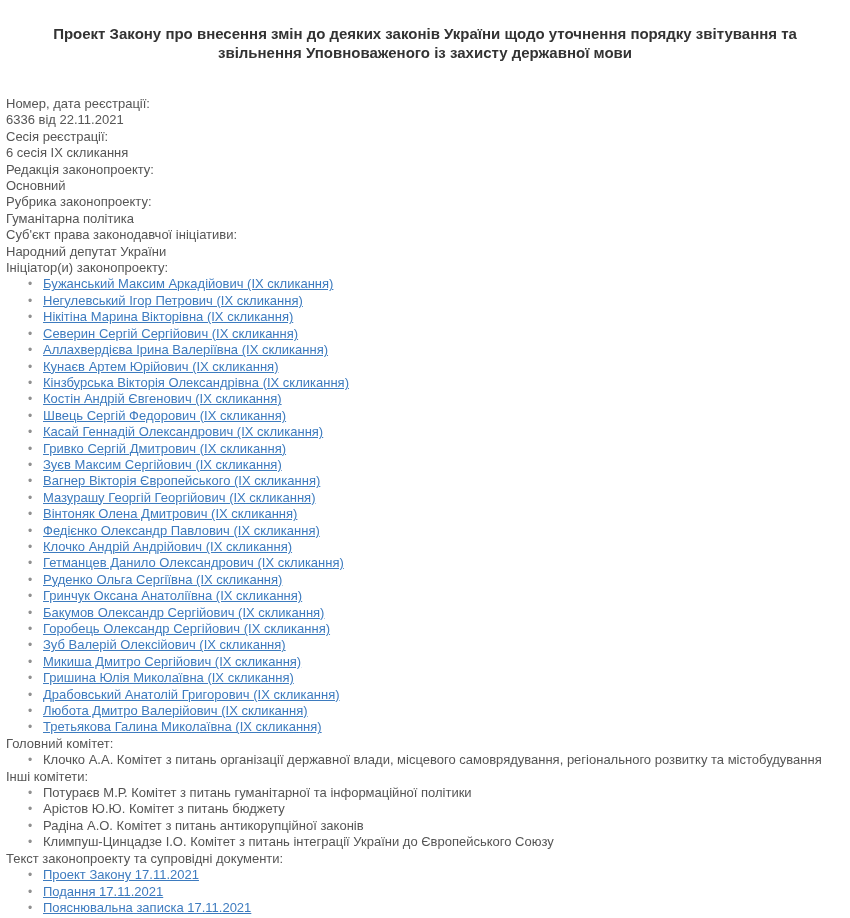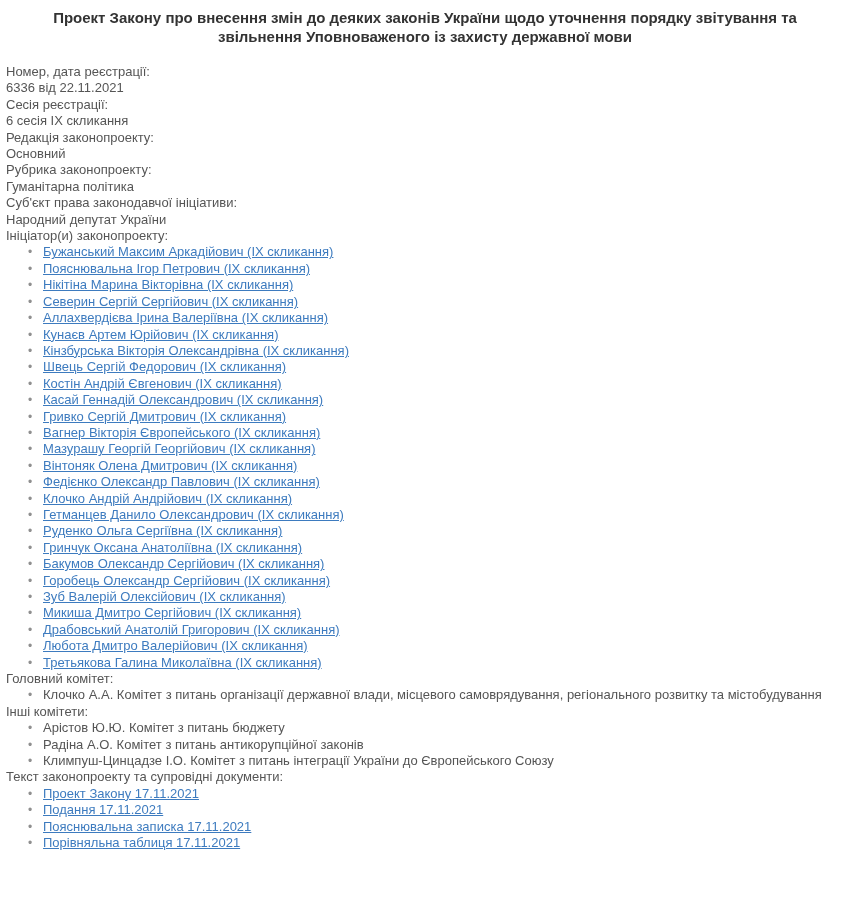--- a/index.html
+++ b/index.html
@@ -5,21 +5,21 @@
   * { box-sizing: border-box; }
   html, body { margin: 0; padding: 0; background: #ffffff; }
   body {
     width: 850px;
     min-height: 918px;
     font-family: "Liberation Sans", "DejaVu Sans", sans-serif;
     font-size: 13px;
     color: #555555;
   }
   .page-title {
-    margin: 0;
+    margin: 16px;
     padding: 8px 14px 0 14px;
     font-size: 15px;
     line-height: 19px;
     font-weight: bold;
     text-align: center;
     color: #333333;
   }
   .content {
     padding: 18px 6px 6px 6px;
   }
@@ -66,54 +66,57 @@
   <div class="line">Редакція законопроекту:</div>
   <div class="line">Основний</div>
   <div class="line">Рубрика законопроекту:</div>
   <div class="line">Гуманітарна політика</div>
   <div class="line">Суб'єкт права законодавчої ініціативи:</div>
   <div class="line">Народний депутат України</div>
 
   <div class="line">Ініціатор(и) законопроекту:</div>
   <ul class="plain-list">
     <li><a class="link">Бужанський Максим Аркадійович (IX скликання)</a></li>
-    <li><a class="link">Пояснювальна Ігор Петрович (IX скликання)</a></li>
+    <li><a class="link">Негулевський Ігор Петрович (IX скликання)</a></li>
     <li><a class="link">Нікітіна Марина Вікторівна (IX скликання)</a></li>
     <li><a class="link">Северин Сергій Сергійович (IX скликання)</a></li>
     <li><a class="link">Аллахвердієва Ірина Валеріївна (IX скликання)</a></li>
     <li><a class="link">Кунаєв Артем Юрійович (IX скликання)</a></li>
     <li><a class="link">Кінзбурська Вікторія Олександрівна (IX скликання)</a></li>
+    <li><a class="link">Костін Андрій Євгенович (IX скликання)</a></li>
     <li><a class="link">Швець Сергій Федорович (IX скликання)</a></li>
-    <li><a class="link">Костін Андрій Євгенович (IX скликання)</a></li>
     <li><a class="link">Касай Геннадій Олександрович (IX скликання)</a></li>
     <li><a class="link">Гривко Сергій Дмитрович (IX скликання)</a></li>
+    <li><a class="link">Зуєв Максим Сергійович (IX скликання)</a></li>
     <li><a class="link">Вагнер Вікторія Європейського (IX скликання)</a></li>
     <li><a class="link">Мазурашу Георгій Георгійович (IX скликання)</a></li>
     <li><a class="link">Вінтоняк Олена Дмитрович (IX скликання)</a></li>
     <li><a class="link">Федієнко Олександр Павлович (IX скликання)</a></li>
     <li><a class="link">Клочко Андрій Андрійович (IX скликання)</a></li>
     <li><a class="link">Гетманцев Данило Олександрович (IX скликання)</a></li>
     <li><a class="link">Руденко Ольга Сергіївна (IX скликання)</a></li>
     <li><a class="link">Гринчук Оксана Анатоліївна (IX скликання)</a></li>
     <li><a class="link">Бакумов Олександр Сергійович (IX скликання)</a></li>
     <li><a class="link">Горобець Олександр Сергійович (IX скликання)</a></li>
     <li><a class="link">Зуб Валерій Олексійович (IX скликання)</a></li>
     <li><a class="link">Микиша Дмитро Сергійович (IX скликання)</a></li>
+    <li><a class="link">Гришина Юлія Миколаївна (IX скликання)</a></li>
     <li><a class="link">Драбовський Анатолій Григорович (IX скликання)</a></li>
     <li><a class="link">Любота Дмитро Валерійович (IX скликання)</a></li>
     <li><a class="link">Третьякова Галина Миколаївна (IX скликання)</a></li>
   </ul>
 
   <div class="line">Головний комітет:</div>
   <ul class="plain-list">
     <li>Клочко А.А. Комітет з питань організації державної влади, місцевого самоврядування, регіонального розвитку та містобудування</li>
   </ul>
 
   <div class="line">Інші комітети:</div>
   <ul class="plain-list">
+    <li>Потураєв М.Р. Комітет з питань гуманітарної та інформаційної політики</li>
     <li>Арістов Ю.Ю. Комітет з питань бюджету</li>
     <li>Радіна А.О. Комітет з питань антикорупційної законів</li>
     <li>Климпуш-Цинцадзе І.О. Комітет з питань інтеграції України до Європейського Союзу</li>
   </ul>
 
   <div class="line">Текст законопроекту та супровідні документи:</div>
   <ul class="plain-list">
     <li><a class="link">Проект Закону 17.11.2021</a></li>
     <li><a class="link">Подання 17.11.2021</a></li>
     <li><a class="link">Пояснювальна записка 17.11.2021</a></li>

